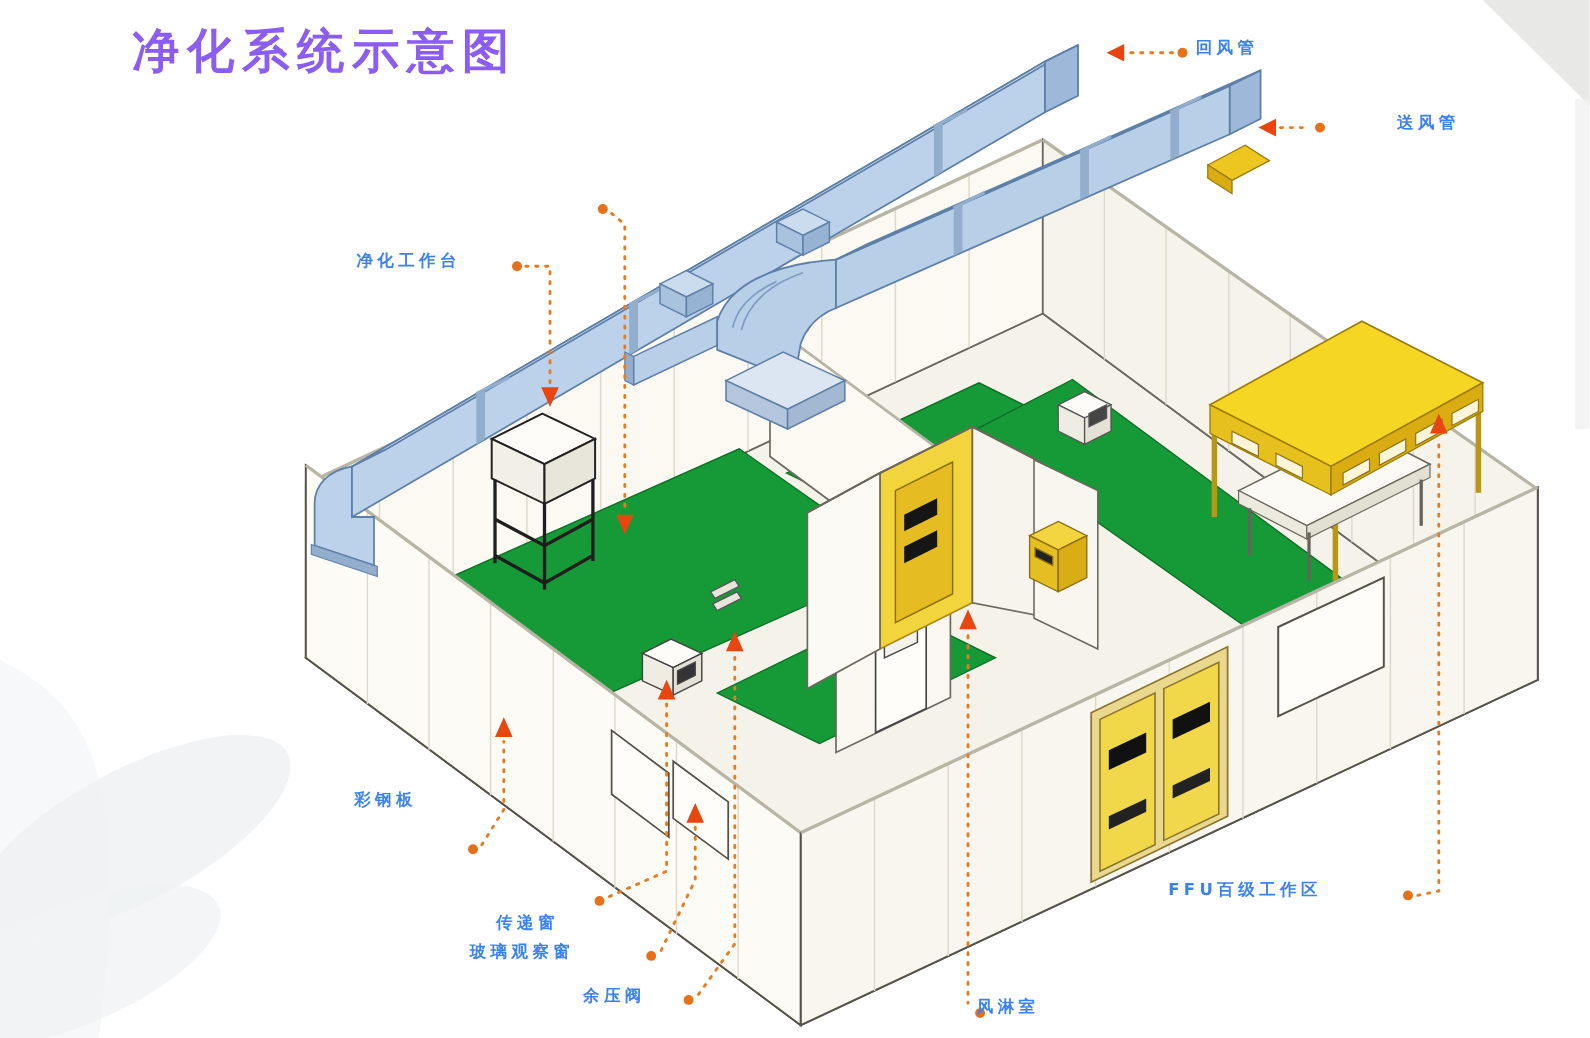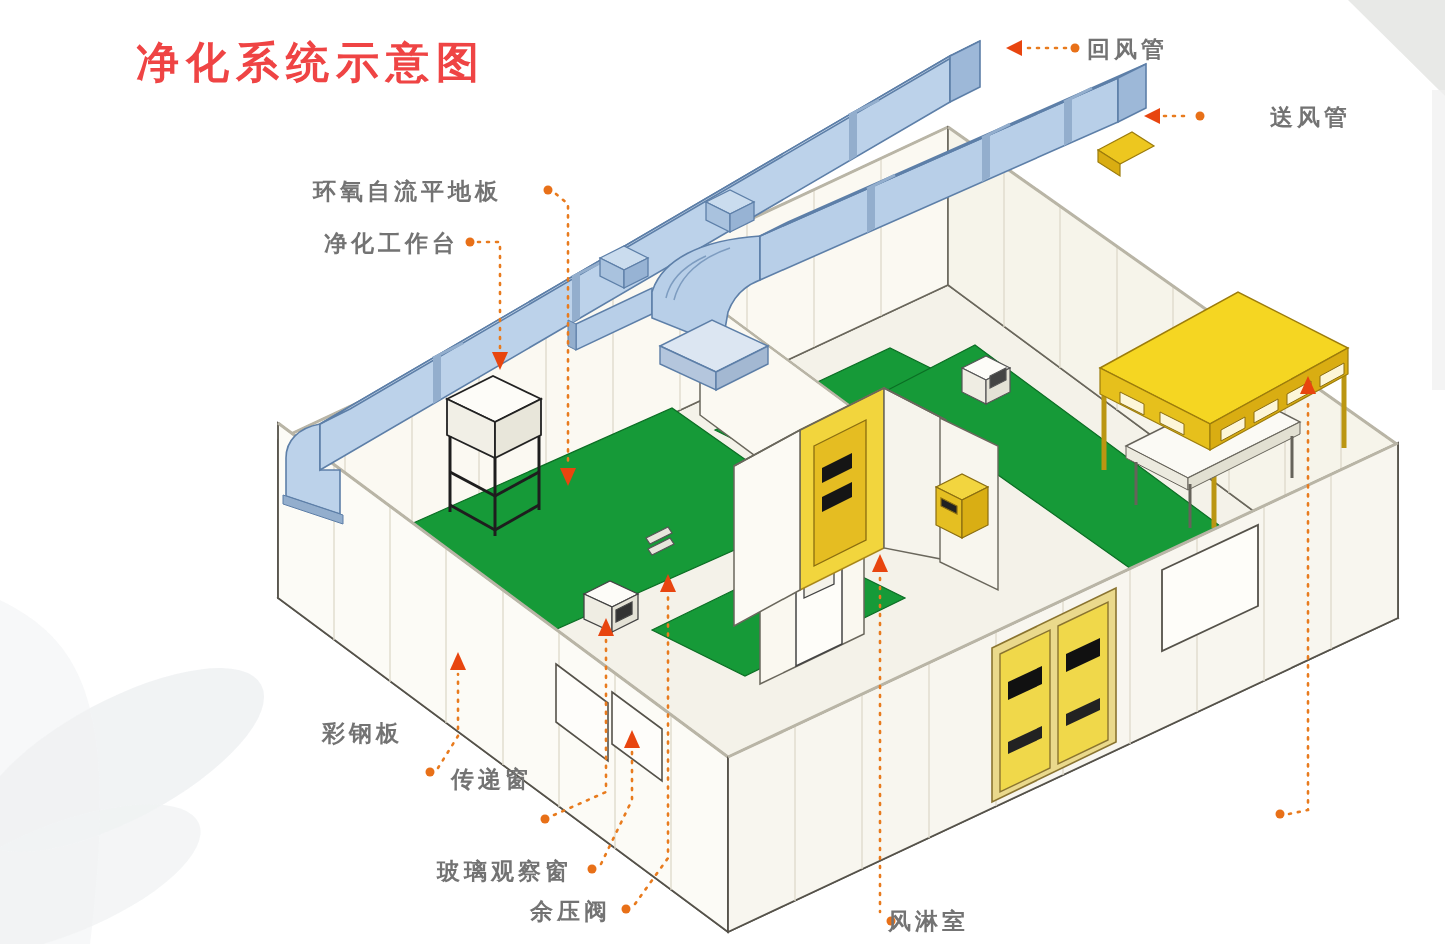--- a/index.html
+++ b/index.html
@@ -1,21 +1,21 @@
 <!DOCTYPE html>
 <html><head>
 <meta charset="utf-8">
 <style>
   html,body{margin:0;padding:0;background:#ffffff;}
   .stage{position:relative;width:1445px;height:944px;overflow:hidden;background:#ffffff;
          font-family:"DejaVu Sans","Liberation Sans",sans-serif;}
   .stage svg{position:absolute;left:0;top:0;}
-  .title{position:absolute;left:120px;top:18px;margin:16px;font-size:43px;font-weight:700;
-         color:#ef4444;letter-spacing:7px;white-space:nowrap;}
-  .lbl{position:absolute;font-size:23px;font-weight:700;color:#737373;letter-spacing:4px;
+  .title{position:absolute;left:120px;top:18px;margin:0;font-size:43px;font-weight:700;
+         color:#8b5cf6;letter-spacing:7px;white-space:nowrap;}
+  .lbl{position:absolute;font-size:15px;font-weight:700;color:#3b82f6;letter-spacing:4px;
        white-space:nowrap;}
 </style>
 </head>
 <body>
 
 <div class="stage">
 
 <svg width="1445" height="944" viewBox="0 0 1445 944">
 
   <g opacity="0.8">
@@ -250,21 +250,21 @@
     <polygon points="1300,394 1316,394 1308,376"></polygon>
     <polygon points="1006,48 1022,40 1022,56"></polygon>
     <polygon points="1144,116 1160,108 1160,124"></polygon>
   </g>
 </svg>
 
 <h1 class="title">净化系统示意图</h1>
 
 <div class="lbl" style="left:1087px;top:34px">回风管</div>
 <div class="lbl" style="left:1270px;top:102px">送风管</div>
-<div class="lbl" style="left:313px;top:176px">环氧自流平地板</div>
 <div class="lbl" style="left:324px;top:228px">净化工作台</div>
 <div class="lbl" style="left:322px;top:718px">彩钢板</div>
-<div class="lbl" style="left:451px;top:764px">传递窗</div>
-<div class="lbl" style="left:437px;top:856px">玻璃观察窗</div>
+<div class="lbl" style="left:451px;top:830px">传递窗</div>
+<div class="lbl" style="left:427px;top:856px">玻璃观察窗</div>
 <div class="lbl" style="left:530px;top:896px">余压阀</div>
 <div class="lbl" style="left:888px;top:906px">风淋室</div>
+<div class="lbl" style="left:1062px;top:800px">FFU百级工作区</div>
 
 </div>
 
 </body></html>

